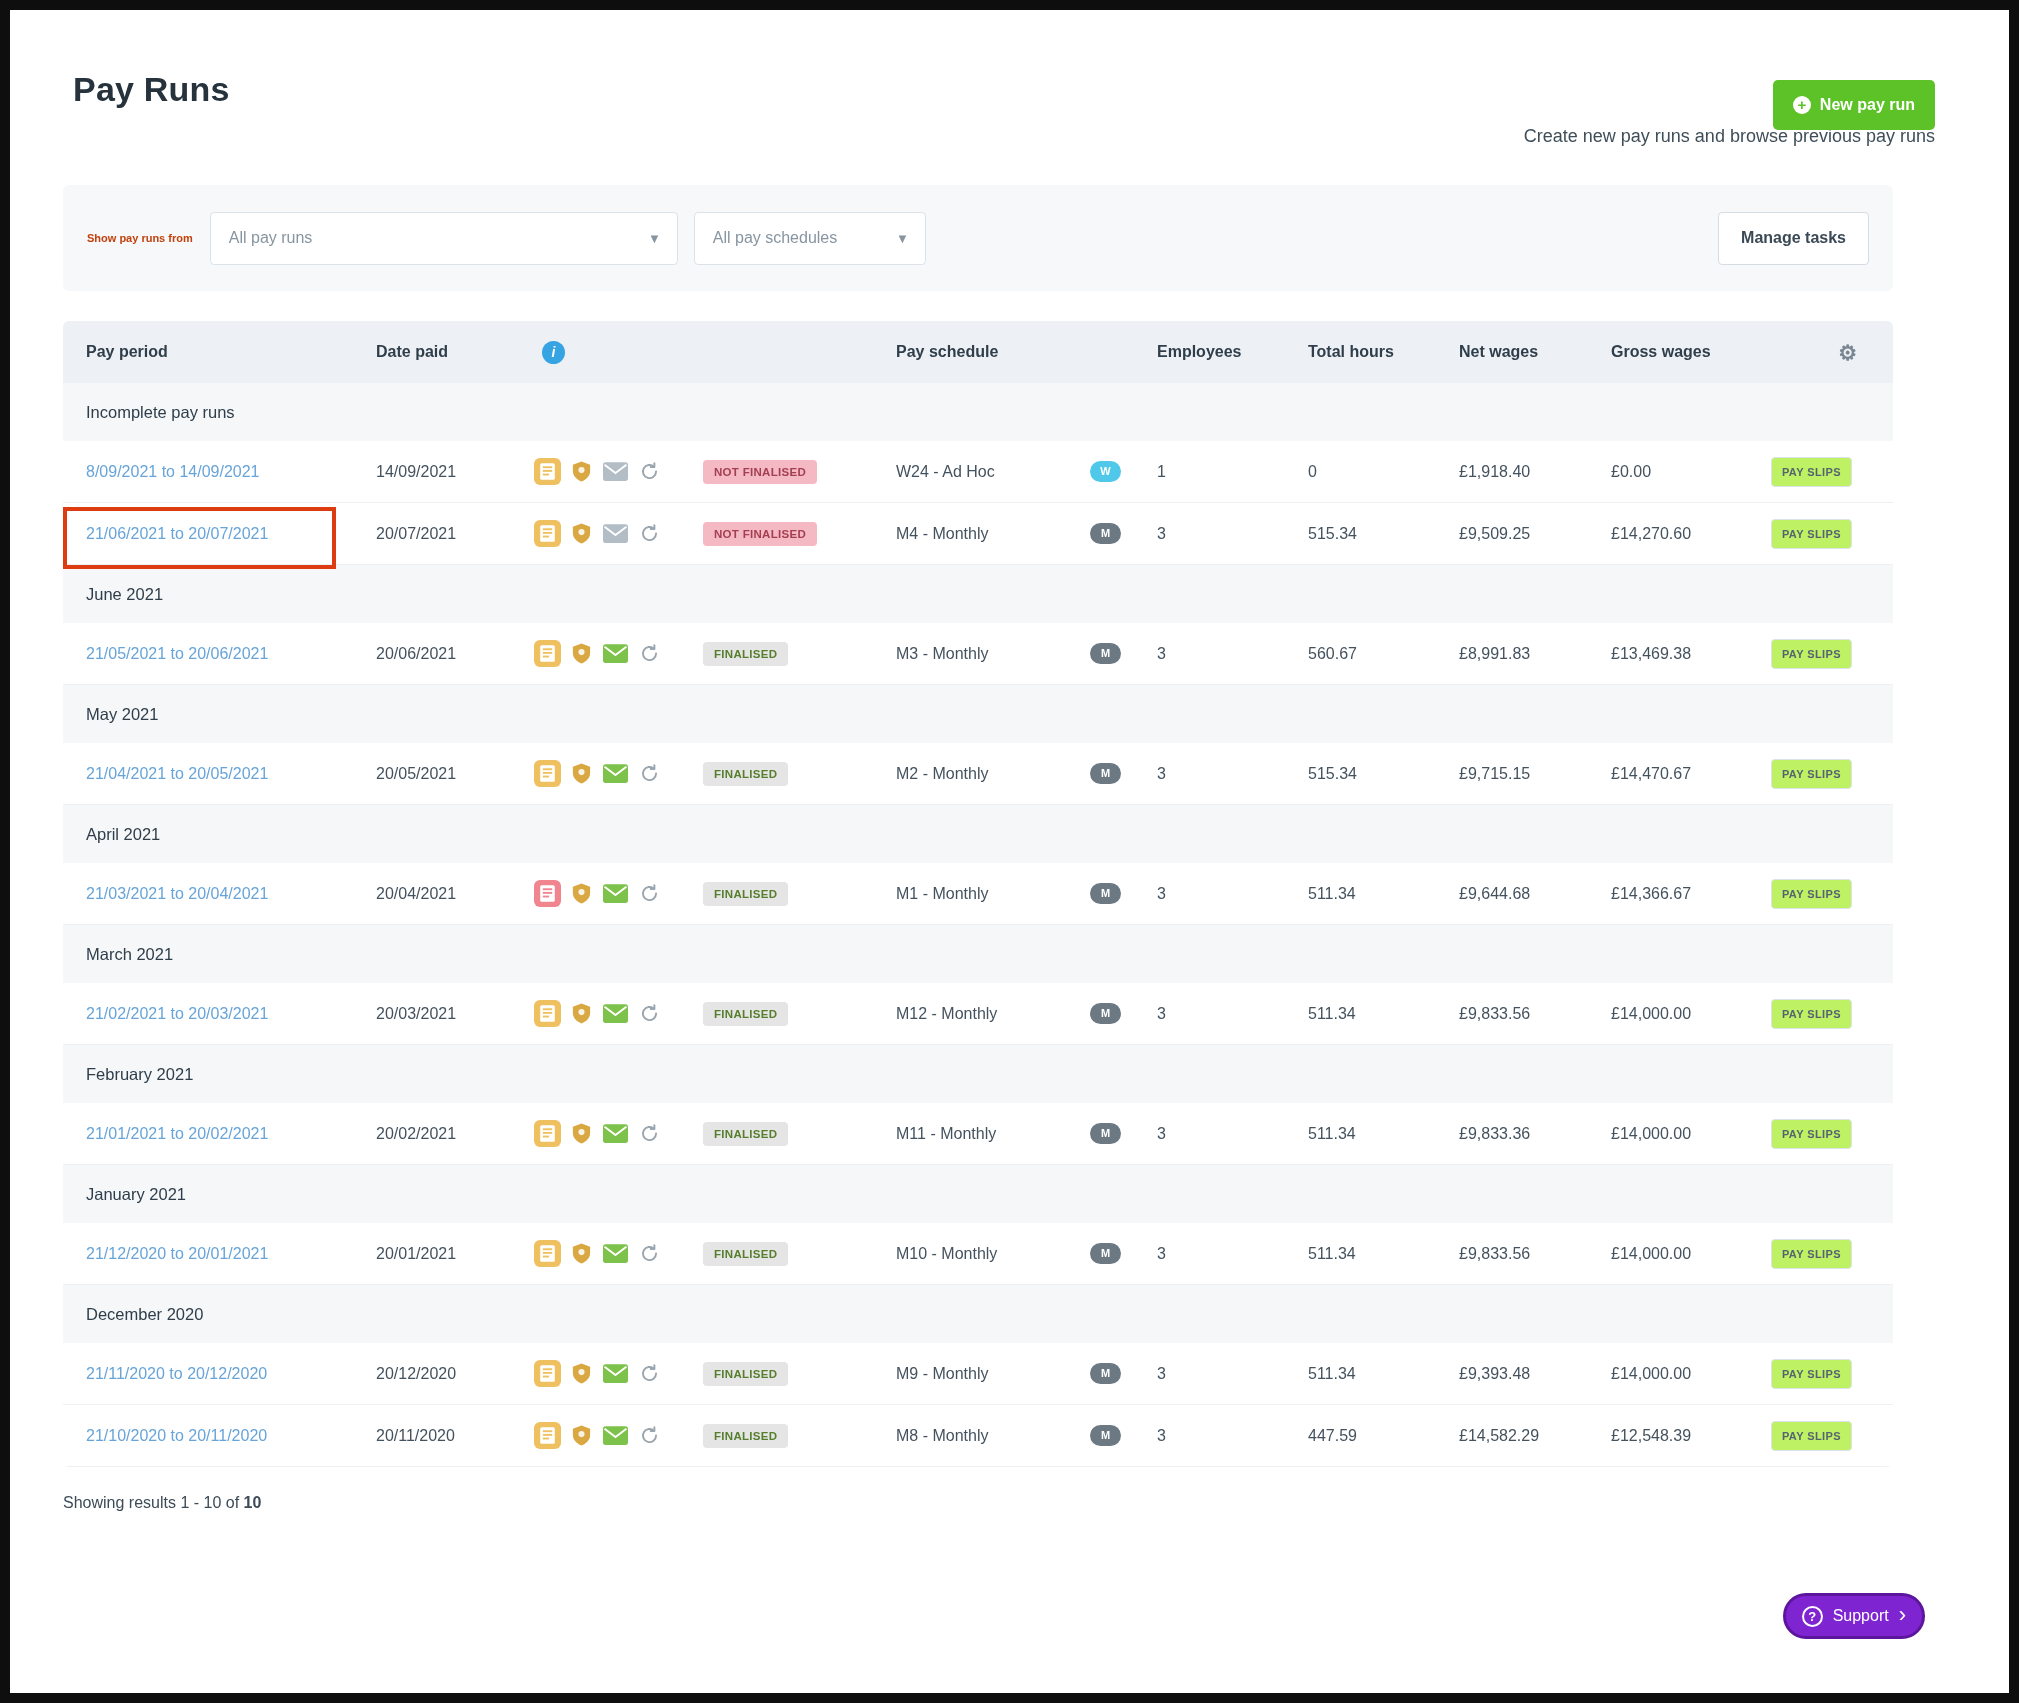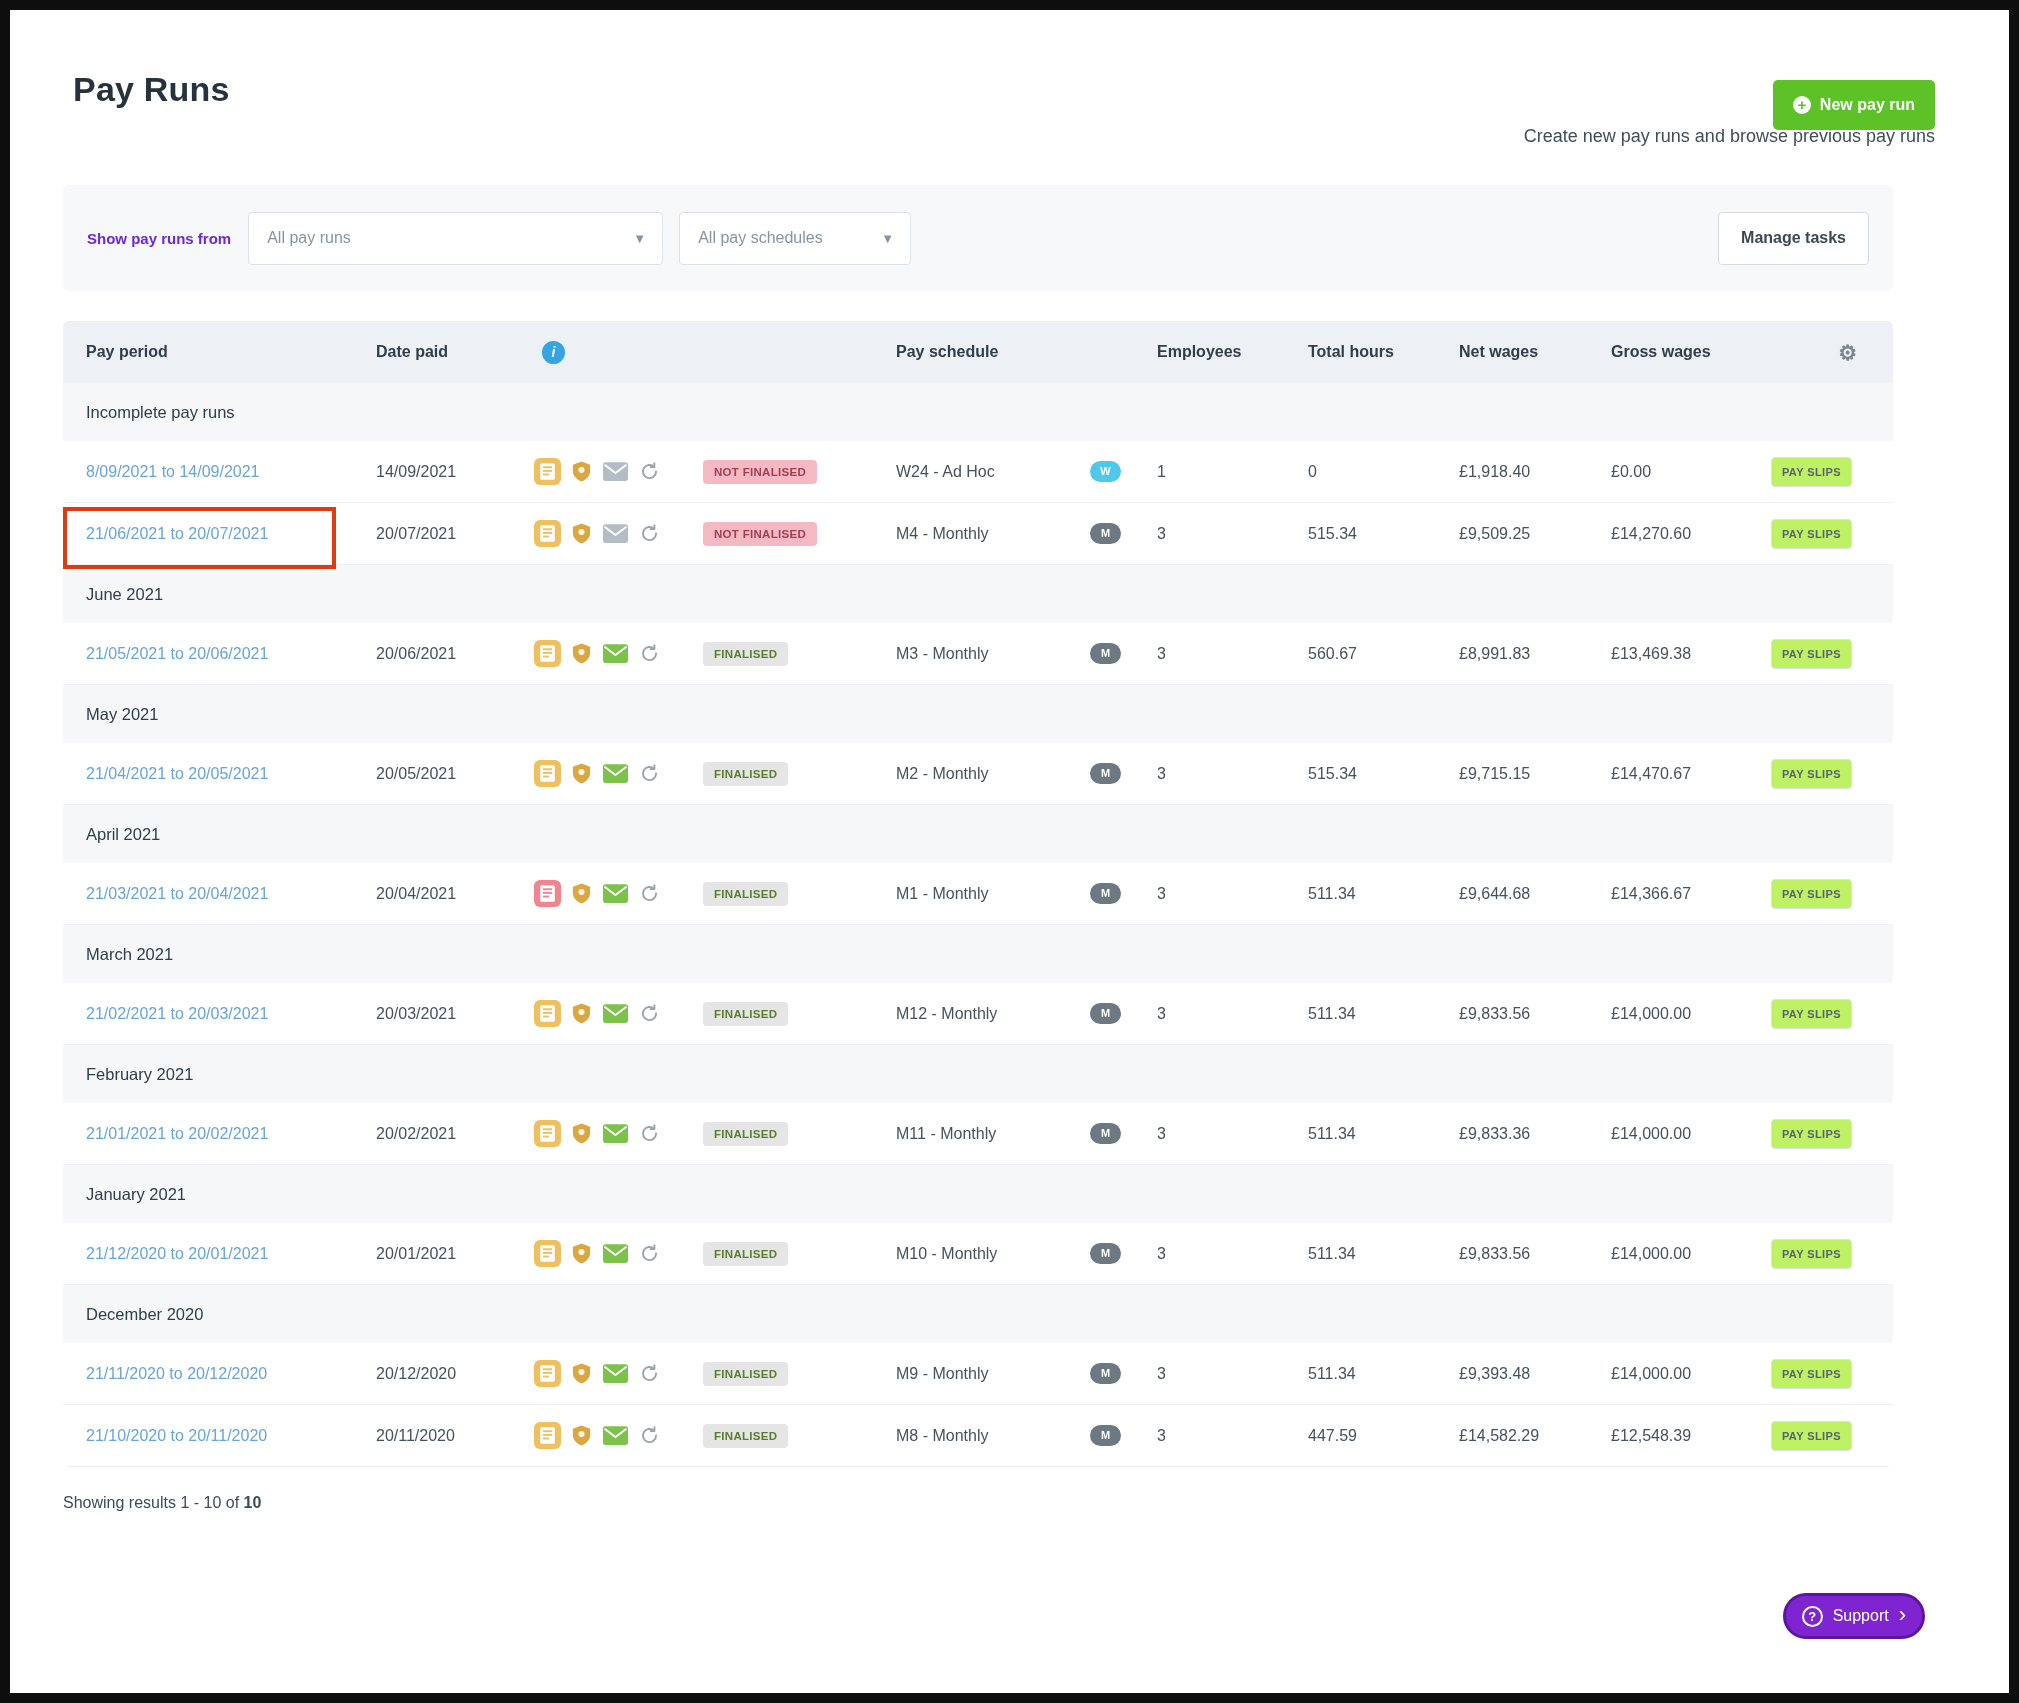--- a/index.html
+++ b/index.html
@@ -27,27 +27,27 @@
     width:18px; height:18px; border-radius:50%; background:#fff; color:#5cc228;
     font-weight:700; font-size:15px; line-height:18px; text-align:center; display:inline-block;
   }
 
   
   .filter-bar {
     margin:38px 0 0 53px; width:1830px; height:106px;
     background:#f6f8fa; border-radius:6px;
     display:flex; align-items:center; padding:0 24px;
   }
-  .filter-label { font-size:15px; font-weight:700; color:#6d28d9; margin-right:17px; }
+  .filter-label { font-size:11px; font-weight:700; color:#c2410c; margin-right:17px; }
   .dropdown {
     height:53px; background:#fff; border:1px solid #dbe2e8; border-radius:4px;
     display:flex; align-items:center; justify-content:space-between;
     padding:0 16px 0 18px; color:#8795a1; font-size:16px; cursor:pointer;
   }
-  .dd-payruns { width:415px; margin-right:16px;gap:28px; }
+  .dd-payruns { width:468px; margin-right:16px;gap:28px; }
   .dd-schedules { width:232px; }
   .caret { color:#8795a1; font-size:13px; margin-left:12px; }
   .manage-tasks {
     margin-left:auto; height:53px; background:#fff; border:1px solid #d5dce2;
     border-radius:4px; padding:0 22px; font-family:inherit;
     font-size:16px; font-weight:700; color:#3a4955; cursor:pointer;
   }
 
   
   .paytable {

